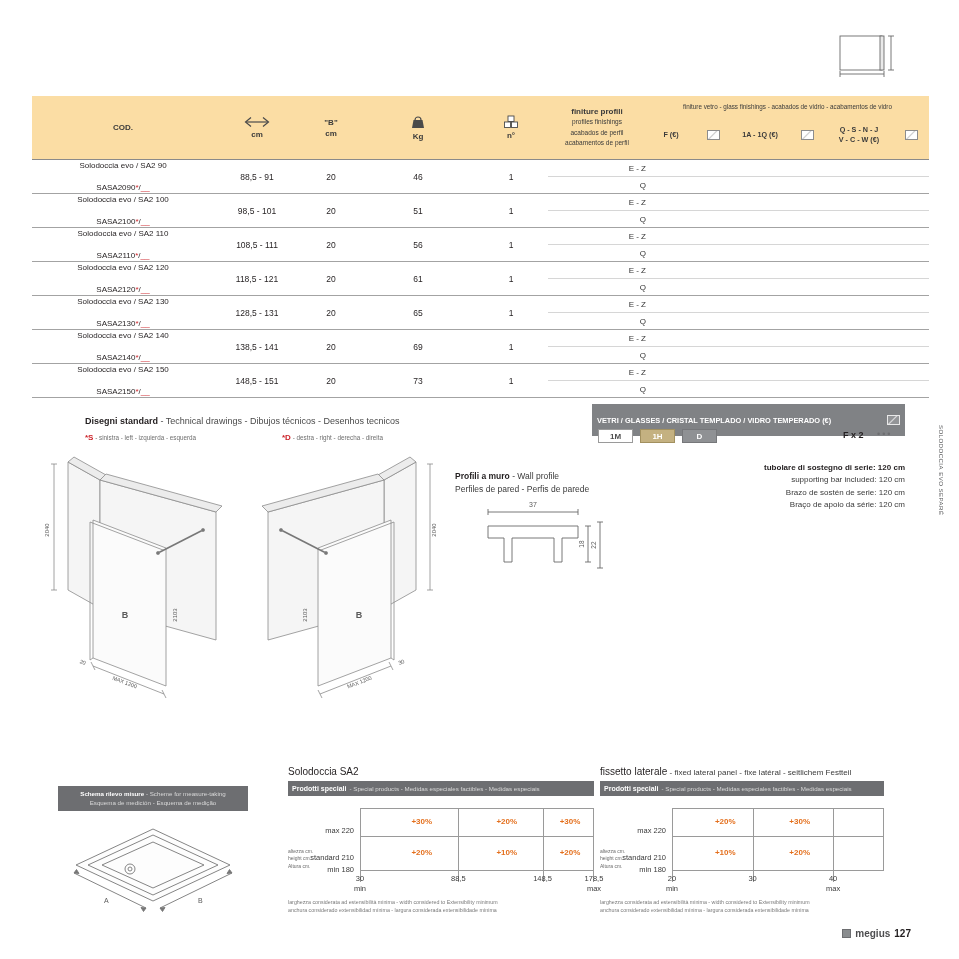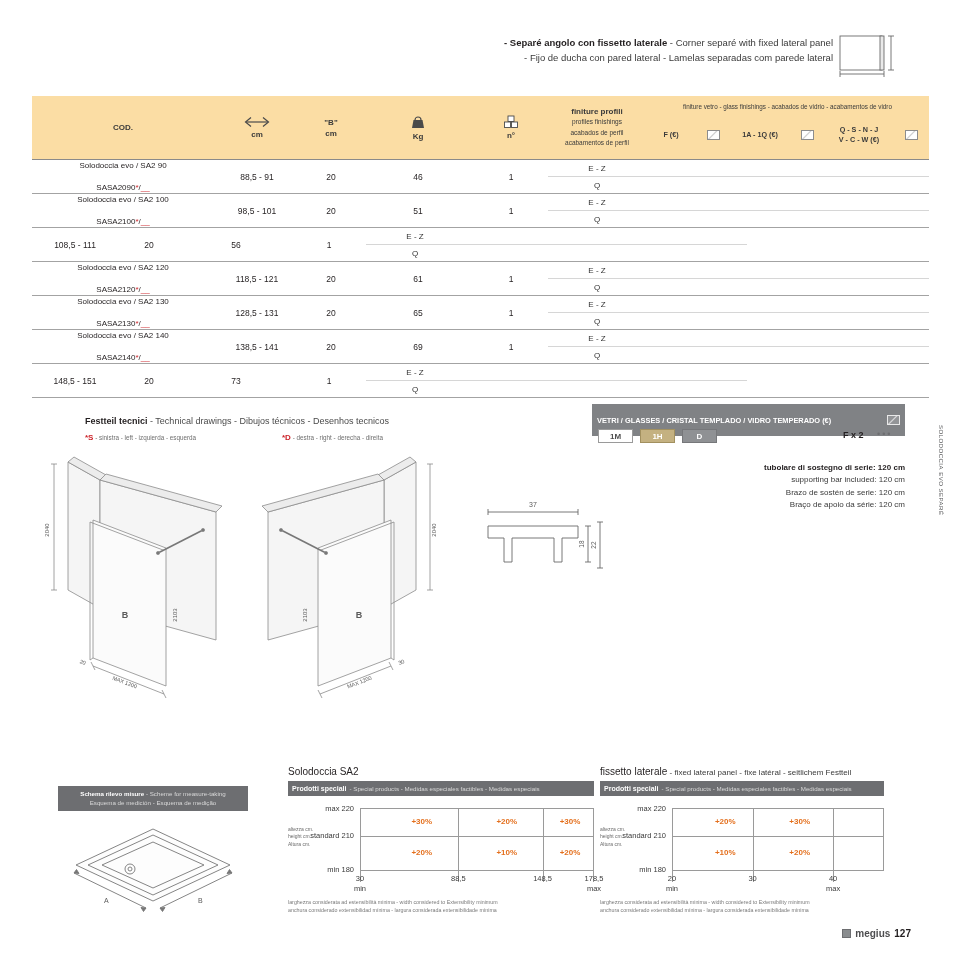--- a/index.html
+++ b/index.html
@@ -26,21 +26,21 @@
   .glass-chip { display:inline-block; width:13px; height:10px; border:1px solid #8d8d8d; background:linear-gradient(135deg,#ffffff 38%,#c9c9c9 46%,#ffffff 54%); }
   .hicon { display:flex; align-items:center; justify-content:center; }
 
   .trow { display:flex; height:34px; border-bottom:1px solid #a3a3a3; font-size:8.5px; }
   .c { display:flex; align-items:center; justify-content:center; text-align:center; }
   .c-cod { flex-direction:column; gap:13px; font-size:8px; }
   .red { color:#cc2229; }
   .finpr { width:381px; display:flex; flex-direction:column; }
   .sub { flex:1; display:flex; align-items:center; }
   .sub2 { border-top:1px solid #d6d6d6; }
-  .finv { width:98px; text-align:center; font-size:8px; color:#333; }
+  .finv { width:98px; text-align:right; font-size:8px; color:#333; }
 
   
   .dt-head { position:absolute; left:85px; top:416px; font-size:9px; color:#4a4a4a; }
   .dt-head .b { font-weight:bold; color:#231f20; }
   .leg { position:absolute; top:433px; font-size:6.3px; color:#6d6d6d; }
   .leg .mark { color:#cc2229; font-weight:bold; font-size:8px; }
   .leg-s { left:85px; } .leg-d { left:282px; }
   .draw1 { position:absolute; left:38px; top:450px; }
   .draw2 { position:absolute; left:246px; top:450px; }
   svg text { font-family:"Liberation Sans","DejaVu Sans",sans-serif; fill:#5a5a5a; }
@@ -71,21 +71,21 @@
 
   
   .chart { position:absolute; top:766px; }
   .chart1 { left:288px; width:306px; }
   .chart2 { left:600px; width:284px; }
   .chart-title { font-size:10px; margin-bottom:4px; color:#3a3a3a; }
   .chart-title .b { font-weight:normal; color:#231f20; }
   .chart-head { background:#6d6e71; height:15px; display:flex; align-items:center; font-size:6.2px; color:#d9d9d9; padding:0 4px; gap:3px; }
   .chart-head .b { color:#ffffff; font-weight:bold; font-size:7px; }
   .chart-body { display:flex; margin-top:12px; }
-  .ylabels { position:relative; width:72px; font-size:7.5px; color:#3a3a3a; }
+  .ylabels { position:relative; width:72px; font-size:7.5px; color:#3a3a3a;margin-top:22px; }
   .yl { position:absolute; right:6px; white-space:nowrap; }
   .yl0 { top:-4px; } .yl1 { top:23px; } .yl2 { bottom:-4px; }
   .ynote { position:absolute; top:18px; left:0; font-size:5px; line-height:1.45; color:#6a6a6a; text-align:left; }
   .grid { position:relative; flex:1; height:62px; }
   .vl { position:absolute; top:0; width:1px; background:#9a9a9a; height:calc(100% + 12px); }
   .vl.short { height:100%; }
   .hl { position:absolute; left:0; right:0; height:1px; background:#9a9a9a; }
   .crow { position:absolute; left:16px; right:0; display:flex; }
   .crow1 { top:0; height:45%; } .crow2 { top:45%; height:55%; }
   .cc { display:flex; align-items:center; justify-content:center; font-size:8px; font-weight:bold; color:#e4701e; }
@@ -98,24 +98,20 @@
   .footer { position:absolute; right:48px; bottom:20px; display:flex; align-items:center; gap:4px; }
   .logo-mark { width:9px; height:9px; background:#8a8d8f; border:1px solid #6d6e71; }
   .brand { font-size:10px; font-weight:bold; color:#4d4d4f; }
   .pageno { font-size:10px; font-weight:bold; color:#231f20; }
 </style>
 </head>
 <body>
 
 <div class="page">
 
-  <div class="toptitle">
-    <div><span class="b">- Separé angolo con fissetto laterale</span><span> - Corner separé with fixed lateral panel</span></div>
-    <div>- Fijo de ducha con pared lateral - Lamelas separadas com parede lateral</div>
-  </div>
   <svg class="corner-ic" width="66" height="48" viewBox="0 0 66 48">
     <g stroke="#6a6a6a" fill="none" stroke-width="0.9">
       <rect x="3" y="6" width="42" height="34"></rect>
       <rect x="43" y="6" width="4" height="34" fill="#e9e9e9"></rect>
       <line x1="54" y1="6" x2="54" y2="40"></line>
       <line x1="51" y1="6" x2="57" y2="6"></line>
       <line x1="51" y1="40" x2="57" y2="40"></line>
       <line x1="3" y1="44" x2="47" y2="44"></line>
       <line x1="3" y1="41" x2="3" y2="47"></line>
       <line x1="47" y1="41" x2="47" y2="47"></line>
@@ -220,20 +216,24 @@
       <div class="finpr">
         <div class="sub">
             <span class="finv">E - Z</span>
           </div>
         <div class="sub sub2">
             <span class="finv">Q</span>
           </div>
       </div>
     </div>
     <div class="trow">
+      <div class="c c-cod w-cod">
+        <div>Solodoccia evo / SA2 110</div>
+        <div><span>SASA2110</span><span class="red">*</span><span>/</span><span class="red">__</span></div>
+      </div>
       <div class="c w-cm">108,5 - 111</div>
       <div class="c w-b">20</div>
       <div class="c w-kg">56</div>
       <div class="c w-n">1</div>
       <div class="finpr">
         <div class="sub">
             <span class="finv">E - Z</span>
           </div>
         <div class="sub sub2">
             <span class="finv">Q</span>
@@ -288,36 +288,40 @@
       <div class="finpr">
         <div class="sub">
             <span class="finv">E - Z</span>
           </div>
         <div class="sub sub2">
             <span class="finv">Q</span>
           </div>
       </div>
     </div>
     <div class="trow">
+      <div class="c c-cod w-cod">
+        <div>Solodoccia evo / SA2 150</div>
+        <div><span>SASA2150</span><span class="red">*</span><span>/</span><span class="red">__</span></div>
+      </div>
       <div class="c w-cm">148,5 - 151</div>
       <div class="c w-b">20</div>
       <div class="c w-kg">73</div>
       <div class="c w-n">1</div>
       <div class="finpr">
         <div class="sub">
             <span class="finv">E - Z</span>
           </div>
         <div class="sub sub2">
             <span class="finv">Q</span>
           </div>
       </div>
     </div>
   </div>
 
-  <div class="dt-head"><span class="b">Festteil tecnici</span><span> - Technical drawings - Dibujos técnicos - Desenhos tecnicos</span></div>
+  <div class="dt-head"><span class="b">Disegni standard</span><span> - Technical drawings - Dibujos técnicos - Desenhos tecnicos</span></div>
   <div class="leg leg-s"><span class="mark">*S</span><span> - sinistra - left - izquierda - esquerda</span></div>
   <div class="leg leg-d"><span class="mark">*D</span><span> - destra - right - derecha - direita</span></div>
 
   <svg class="draw1" width="200" height="258" viewBox="0 0 200 258">
     <g stroke="#8c8c8c" fill="none" stroke-width="0.8">
       <polygon points="30,12 62,30 62,158 30,140" fill="#f5f5f5"></polygon>
       <polygon points="30,12 36,7 68,25 62,30" fill="#ececec"></polygon>
       <polygon points="62,30 178,62 178,190 62,158" fill="#f5f5f5"></polygon>
       <polygon points="62,30 68,24 184,56 178,62" fill="#ececec"></polygon>
       <polygon points="55,70 128,98 128,236 55,208" fill="#fbfbfb"></polygon>
@@ -359,20 +363,24 @@
       <line x1="143" y1="212" x2="147" y2="220"></line>
       <line x1="72" y1="240" x2="76" y2="248"></line>
     </g>
     <text transform="rotate(-90 190 80)" x="190" y="80" font-size="6" text-anchor="middle">2040</text>
     <text transform="rotate(-90 61 165)" x="61" y="165" font-size="6" text-anchor="middle">2103</text>
     <text x="113" y="168" font-size="9" font-weight="bold" fill="#cc2229" text-anchor="middle">B</text>
     <text transform="rotate(-21 114 234)" x="114" y="234" font-size="5.5" text-anchor="middle">MAX 1200</text>
     <text transform="rotate(-21 156 214)" x="156" y="214" font-size="5.5" text-anchor="middle">30</text>
   </svg>
 
+  <div class="profili">
+    <div><span class="b">Profili a muro</span><span> - Wall profile</span></div>
+    <div>Perfiles de pared - Perfis de parede</div>
+  </div>
   <svg class="profile-svg" width="150" height="110" viewBox="0 0 150 110">
     <g stroke="#6a6a6a" fill="none" stroke-width="0.9">
       <line x1="30" y1="14" x2="120" y2="14"></line>
       <line x1="30" y1="11" x2="30" y2="17"></line>
       <line x1="120" y1="11" x2="120" y2="17"></line>
       <path d="M30,28 L120,28 L120,40 L104,40 L104,64 L96,64 L96,40 L54,40 L54,64 L46,64 L46,40 L30,40 Z" fill="#ffffff"></path>
       <line x1="130" y1="28" x2="130" y2="64"></line>
       <line x1="127" y1="28" x2="133" y2="28"></line>
       <line x1="127" y1="64" x2="133" y2="64"></line>
       <line x1="142" y1="24" x2="142" y2="70"></line>

